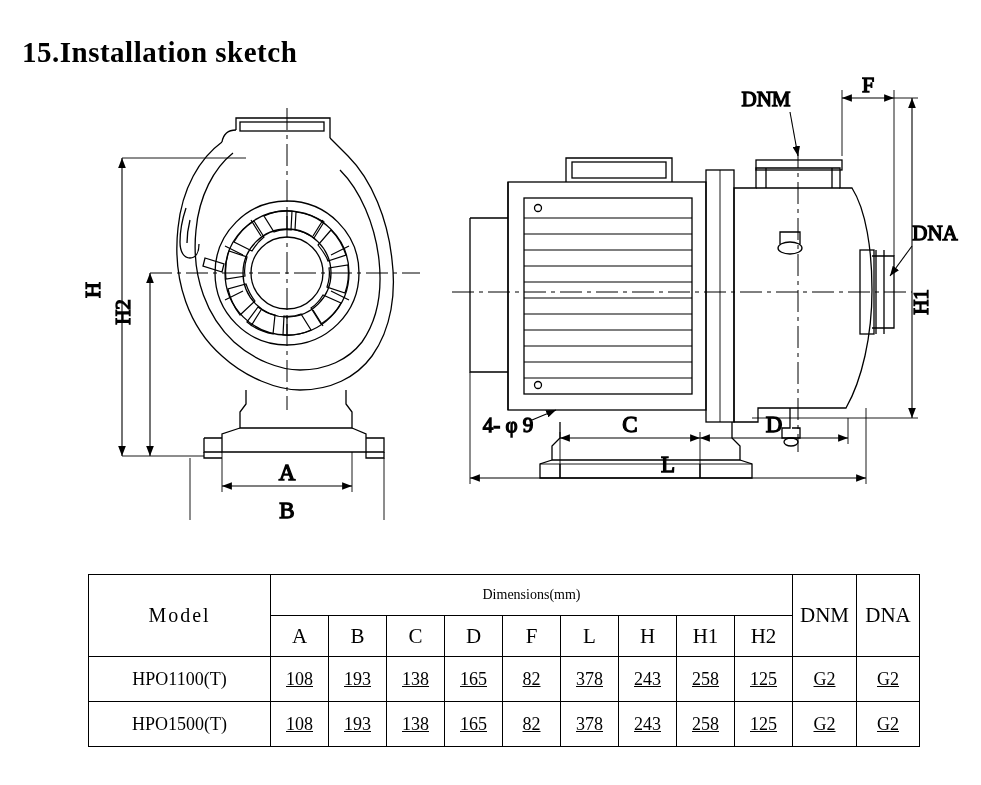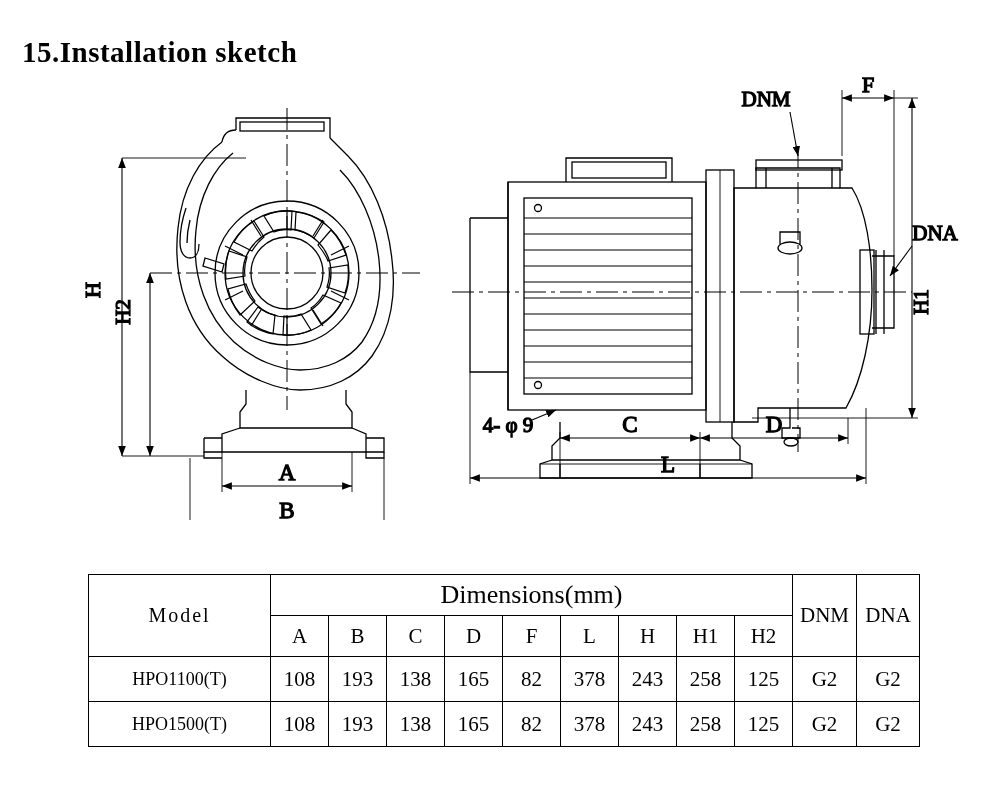--- a/index.html
+++ b/index.html
@@ -53,37 +53,38 @@
     font-family: "Liberation Serif", serif;
     font-weight: normal;
     padding: 0;
   }
   .hdr-model {
     font-family: "Liberation Mono", monospace;
     font-size: 20px;
     letter-spacing: 2px;
   }
   .hdr-dim {
-    font-size: 26px;
+    font-size: 14px;
     height: 40px;
   }
   .hdr-dnm, .hdr-dna {
     font-size: 21px;
   }
   .sub-letter {
     font-size: 21px;
     height: 40px;
   }
   .cell-model {
     font-size: 18px;
     height: 44px;
   }
   .cell-val {
-    font-size: 21px;
+    font-size: 18px;
     height: 44px;
+    text-decoration: underline;
   }
   text {
     font-family: "Liberation Serif", serif;
     fill: #000;
   }
 </style>
 </head>
 <body>
 
 <div id="page-title">15.Installation sketch</div>

